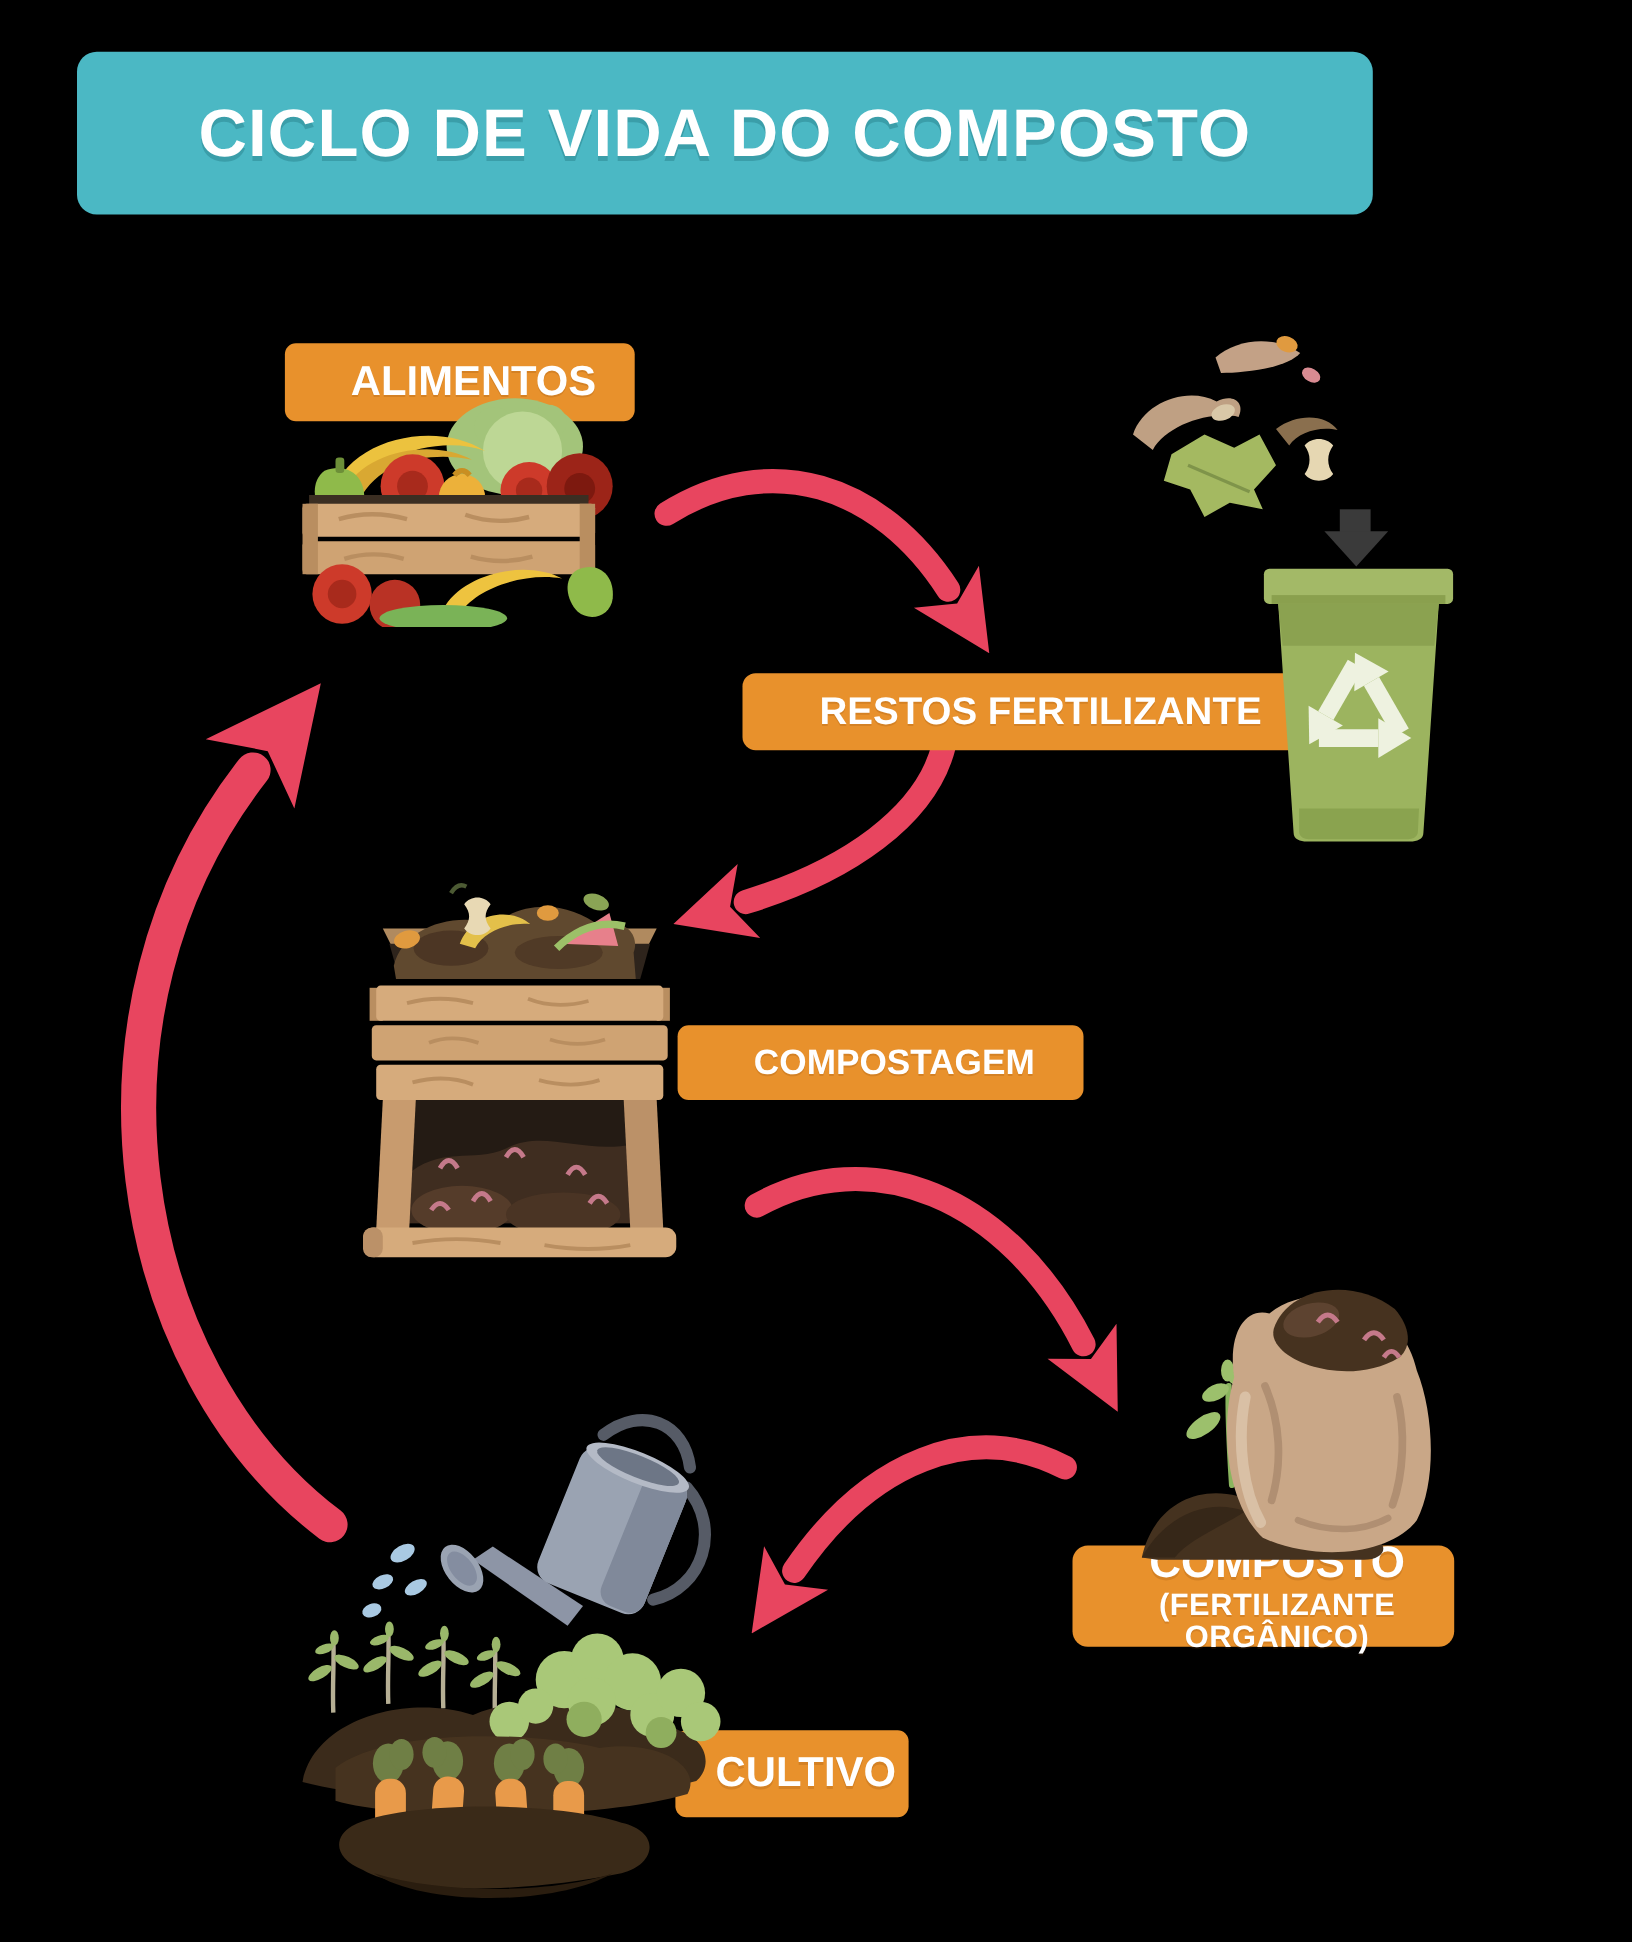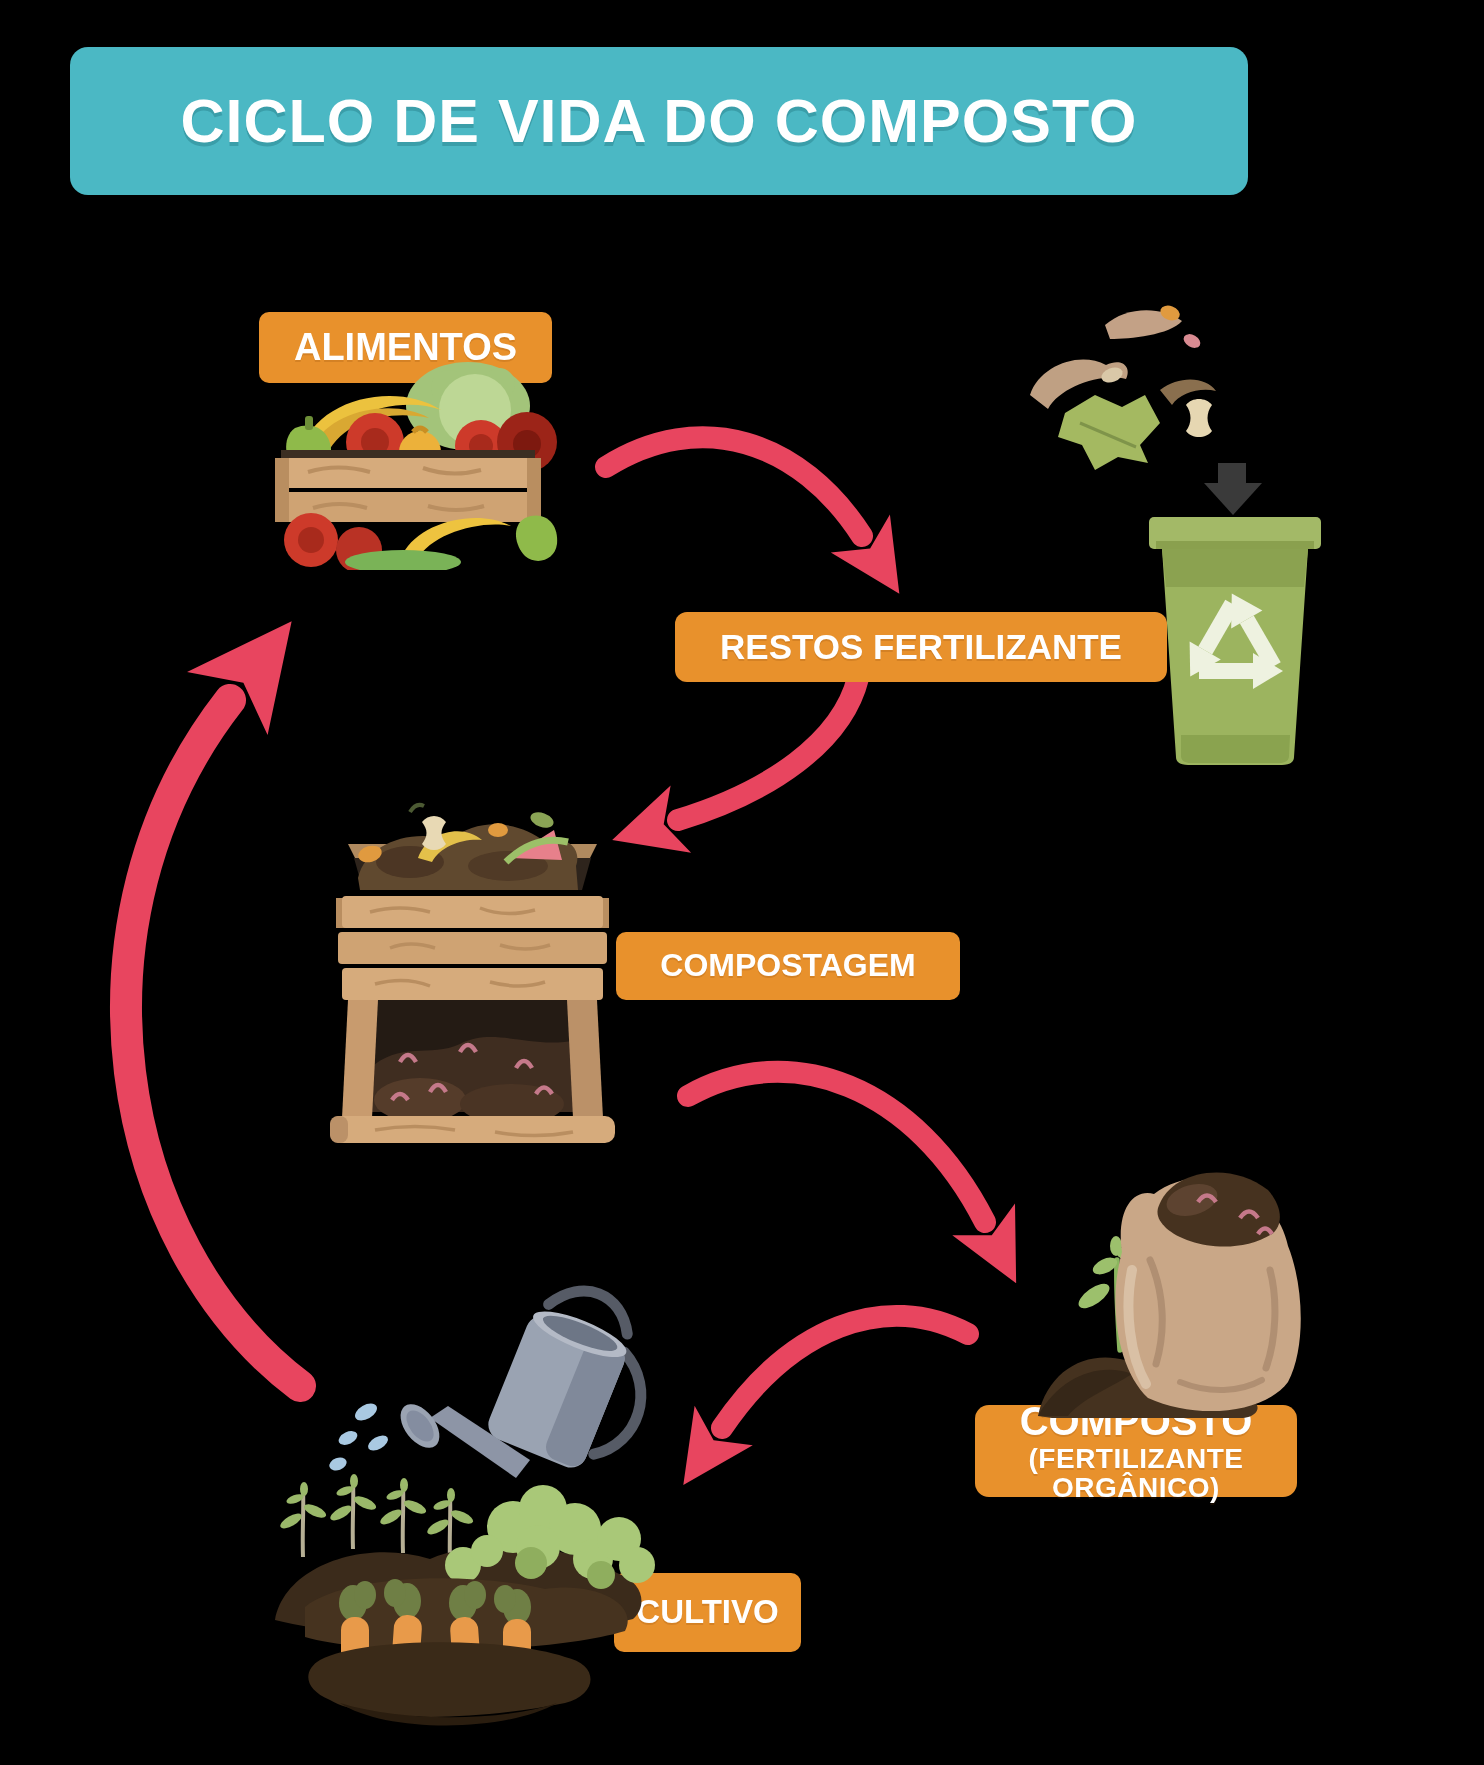--- a/index.html
+++ b/index.html
@@ -14,27 +14,28 @@
   }
   .banner h1{
     margin:0;color:#fff;font-size:61px;font-weight:bold;letter-spacing:1px;
     text-shadow:0 4px 0 rgba(30,110,120,.35);
   }
   .tag{
     position:absolute;background:#e8912c;color:#fff;font-weight:bold;
     display:flex;flex-direction:column;align-items:center;justify-content:center;
     border-radius:10px;text-align:center;line-height:1.05;z-index:2;
     text-shadow:0 2px 0 rgba(120,60,0,.18);
+    padding-left:25px;
   }
   #tag-alimentos{left:259px;top:312px;width:293px;height:71px;font-size:38px;}
   #tag-restos{left:675px;top:612px;width:492px;height:70px;font-size:35px;border-radius:12px;}
   #tag-compostagem{left:616px;top:932px;width:344px;height:68px;font-size:32px;}
   #tag-composto{left:975px;top:1405px;width:322px;height:92px;font-size:40px;border-radius:14px;}
   #tag-composto .sub{font-size:28px;font-weight:bold;margin-top:2px;letter-spacing:.5px;}
-  #tag-cultivo{left:614px;top:1573px;width:187px;height:79px;font-size:33px;}
+  #tag-cultivo{left:614px;top:1573px;width:187px;height:79px;font-size:38px;}
   svg.illo{position:absolute;z-index:3;pointer-events:none;}
   svg.arrows{position:absolute;left:0;top:0;width:1484px;height:1765px;z-index:1;pointer-events:none;}
   #illo-crate{left:253px;top:358px;width:322px;height:212px;}
   #illo-bin{left:1010px;top:295px;width:330px;height:480px;z-index:3;}
   #illo-compostbox{left:330px;top:800px;width:285px;height:345px;}
   #illo-bag{left:1020px;top:1130px;width:290px;height:290px;}
   #illo-can{left:320px;top:1280px;width:340px;height:214px;z-index:4;}
   #illo-garden{left:245px;top:1455px;width:420px;height:300px;}
 </style>
 </head>

